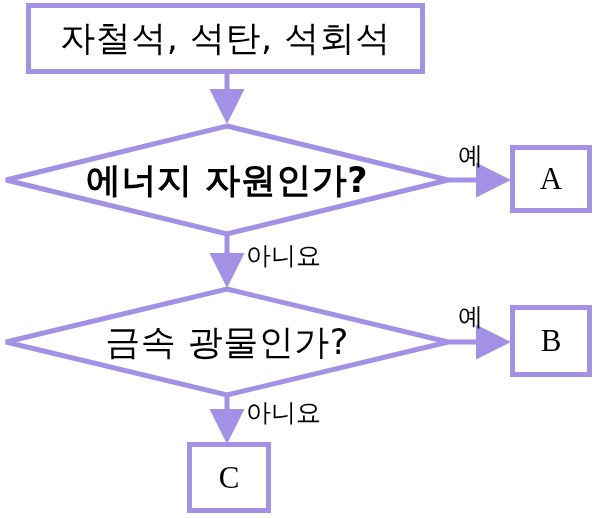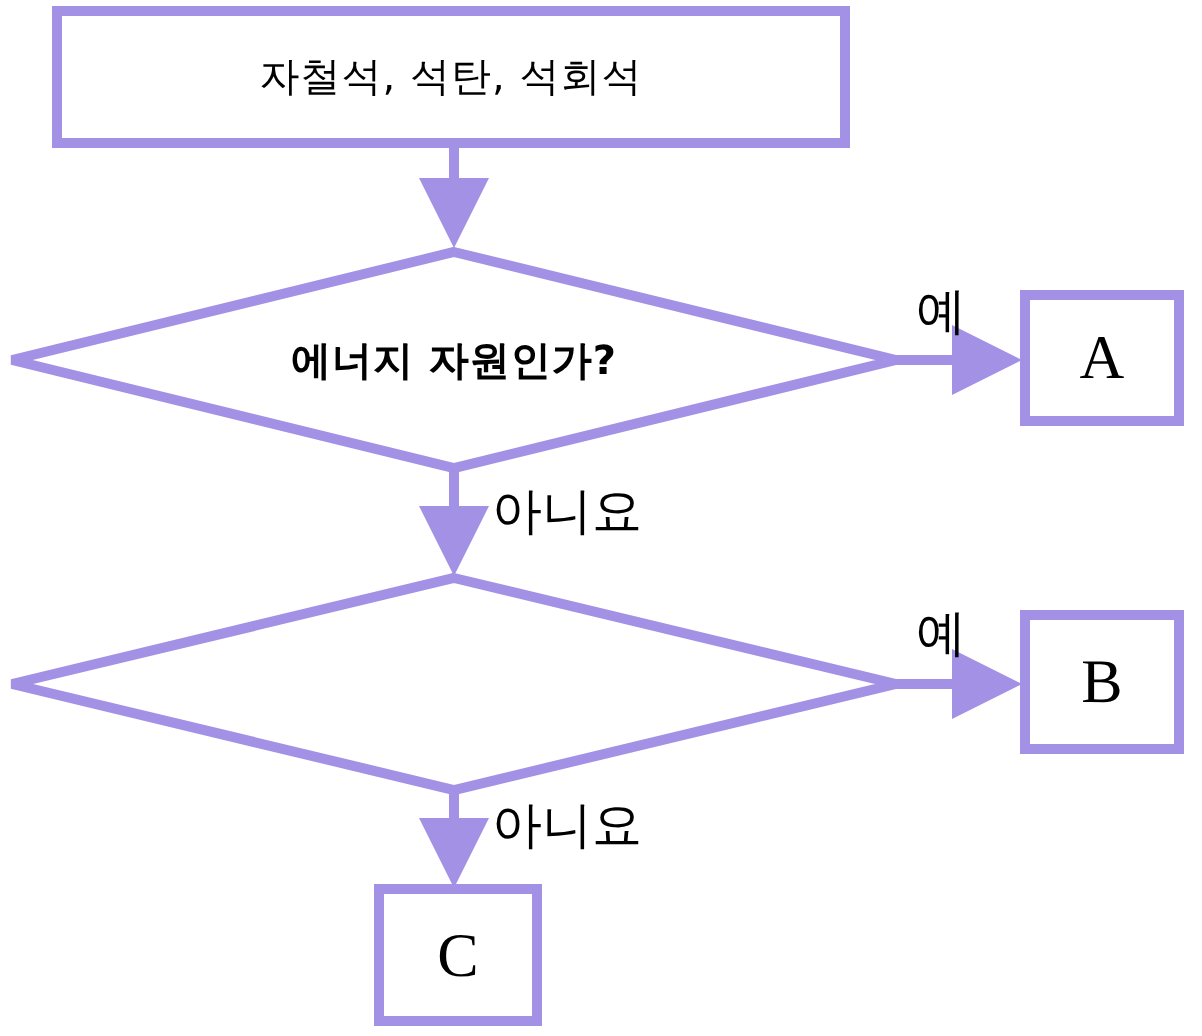--- a/index.html
+++ b/index.html
@@ -29,21 +29,21 @@
     position: absolute;
     display: flex;
     align-items: center;
     justify-content: center;
     color: #000000;
     white-space: nowrap;
     pointer-events: none;
   }
   .korean-text {
     font-family: "DejaVu Sans", "Liberation Sans", sans-serif;
-    font-size: 20px;
+    font-size: 35px;
     letter-spacing: 0.5px;
   }
   .terminal-letter {
     font-family: "Liberation Serif", "DejaVu Serif", serif;
     font-size: 31px;
   }
   .edge-label {
     position: absolute;
     font-family: "DejaVu Sans", "Liberation Sans", sans-serif;
     font-size: 25px;
@@ -83,20 +83,21 @@
 
     <line x1="227" y1="395" x2="227" y2="437" stroke="#a391e5" stroke-width="5" marker-end="url(#arrowhead)"></line>
 
     <rect x="189.5" y="444.5" width="79" height="66" fill="#ffffff" stroke="#a391e5" stroke-width="5"></rect>
   </svg>
 
   <div class="node-label korean-text" style="left:28px; top:5px; width:395px; height:67px;">자철석, 석탄, 석회석</div>
 
   <div class="node-label korean-text" style="left:6px; top:155px; width:442px; height:50px;font-weight:bold;">에너지 자원인가?</div>
 
+  <div class="node-label korean-text" style="left:6px; top:317px; width:442px; height:50px;">금속 광물인가?</div>
 
   <div class="node-label terminal-letter" style="left:512px; top:147px; width:78px; height:64px;">A</div>
 
   <div class="node-label terminal-letter" style="left:512px; top:307px; width:78px; height:68px;">B</div>
 
   <div class="node-label terminal-letter" style="left:189px; top:444px; width:80px; height:67px;">C</div>
 
   <div class="edge-label" style="left:458px; top:139px;">예</div>
 
   <div class="edge-label" style="left:246px; top:239px;">아니요</div>

